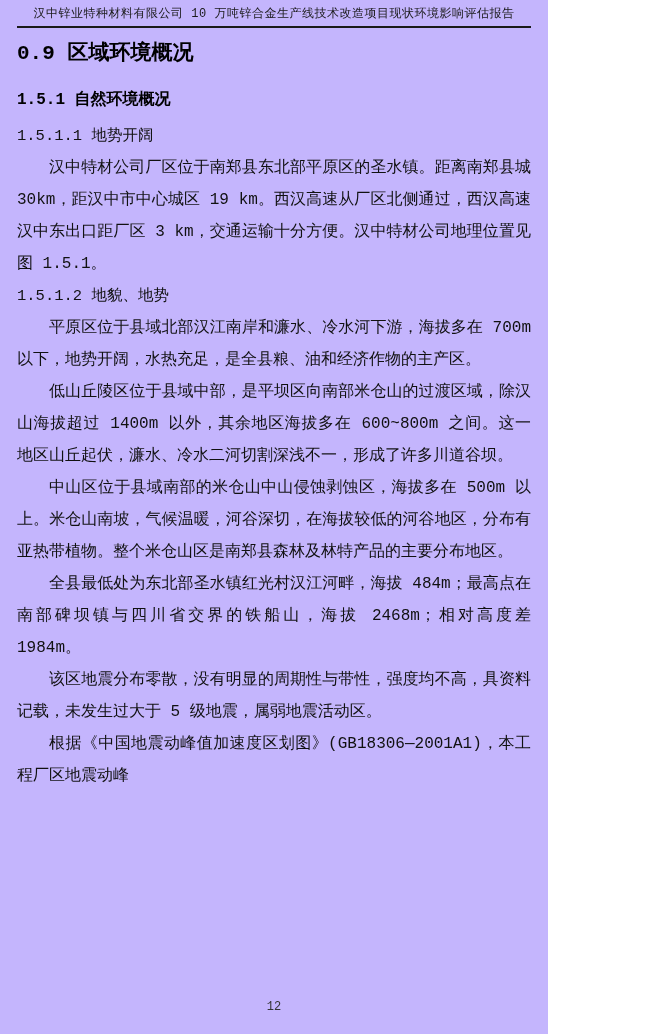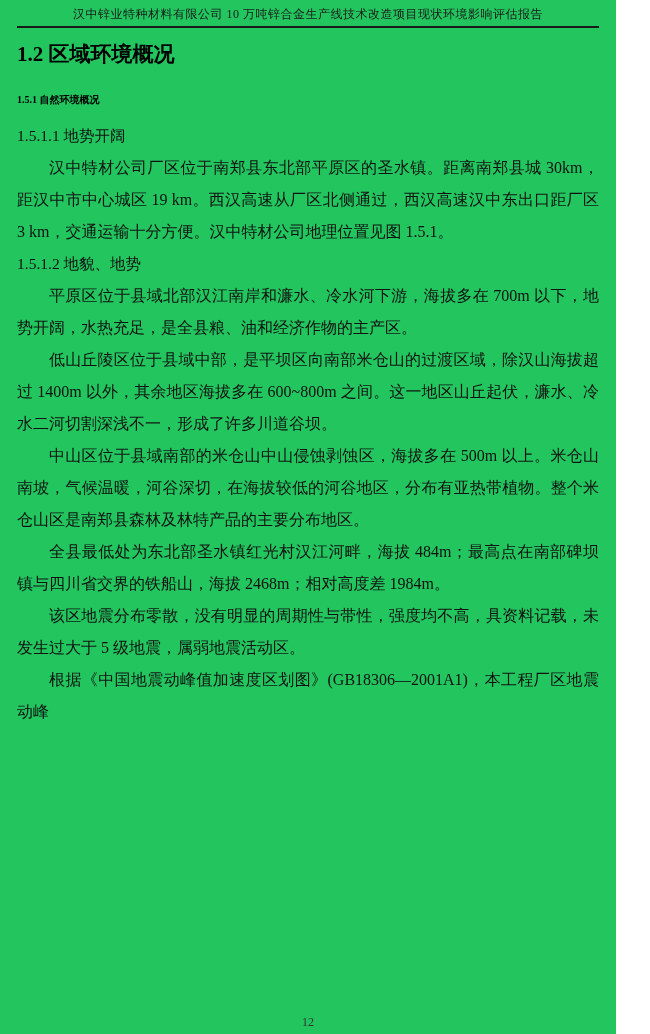--- a/index.html
+++ b/index.html
@@ -2,24 +2,24 @@
 <html><head>
 <meta charset="utf-8">
 <style>
   html, body {
     margin: 0;
     padding: 0;
     background: #ffffff;
   }
   .page {
     position: relative;
-    width: 616px;
+    width: 548px;
     height: 1034px;
-    background: #22c55e;
-    font-family: Liberation Serif, serif;
+    background: #c4b5fd;
+    font-family: Liberation Mono, monospace;
     color: #111111;
     overflow: hidden;
     box-sizing: border-box;
   }
   .header {
     margin: 0 17px;
     padding-top: 7px;
     padding-bottom: 5px;
     border-bottom: 2px solid #1a1a1a;
     text-align: center;
@@ -30,21 +30,21 @@
   }
   .h1 {
     margin: 12px 17px 0 17px;
     font-size: 21px;
     line-height: 28px;
     font-weight: bold;
     color: #000000;
   }
   .h2 {
     margin: 20px 17px 0 17px;
-    font-size: 10px;
+    font-size: 16px;
     line-height: 24px;
     font-weight: bold;
     color: #000000;
   }
   .body-text {
     margin: 8px 17px 0 17px;
     font-size: 16px;
     line-height: 32px;
     text-align: justify;
     text-justify: inter-ideograph;
@@ -55,38 +55,38 @@
     line-height: 32px;
     font-weight: normal;
     text-align: left;
   }
   .para {
     margin: 0;
     text-indent: 2em;
   }
   .footer {
     position: absolute;
-    bottom: 4px;
+    bottom: 20px;
     left: 0;
     width: 100%;
     text-align: center;
     font-size: 12px;
     color: #333333;
   }
 </style>
 </head>
 <body>
 
 <div class="page">
 
   <div class="header">
     <span>汉中锌业特种材料有限公司 10 万吨锌合金生产线技术改造项目现状环境影响评估报告</span>
   </div>
 
-  <div class="h1">1.2 区域环境概况</div>
+  <div class="h1">0.9 区域环境概况</div>
 
   <div class="h2">1.5.1 自然环境概况</div>
 
   <div class="body-text">
 
     <div class="h3">1.5.1.1 地势开阔</div>
 
     <p class="para">汉中特材公司厂区位于南郑县东北部平原区的圣水镇。距离南郑县城 30km，距汉中市中心城区 19 km。西汉高速从厂区北侧通过，西汉高速汉中东出口距厂区 3 km，交通运输十分方便。汉中特材公司地理位置见图 1.5.1。</p>
 
     <div class="h3">1.5.1.2 地貌、地势</div>

